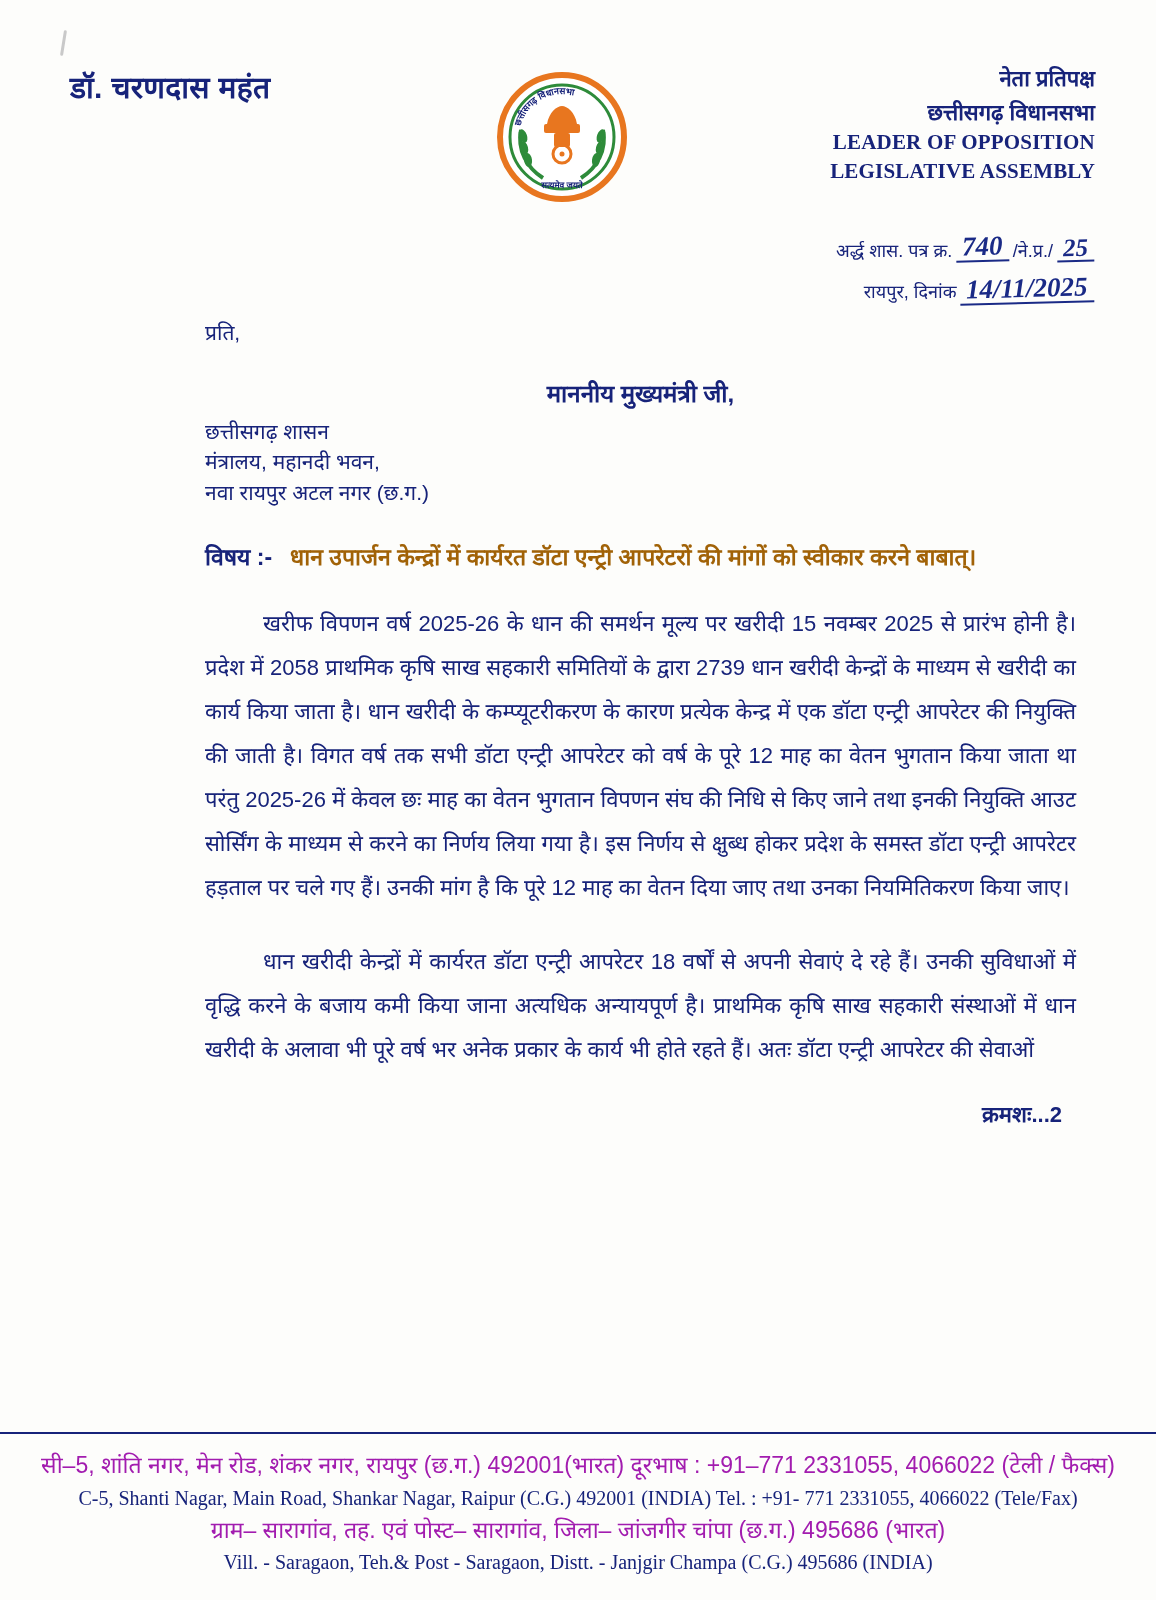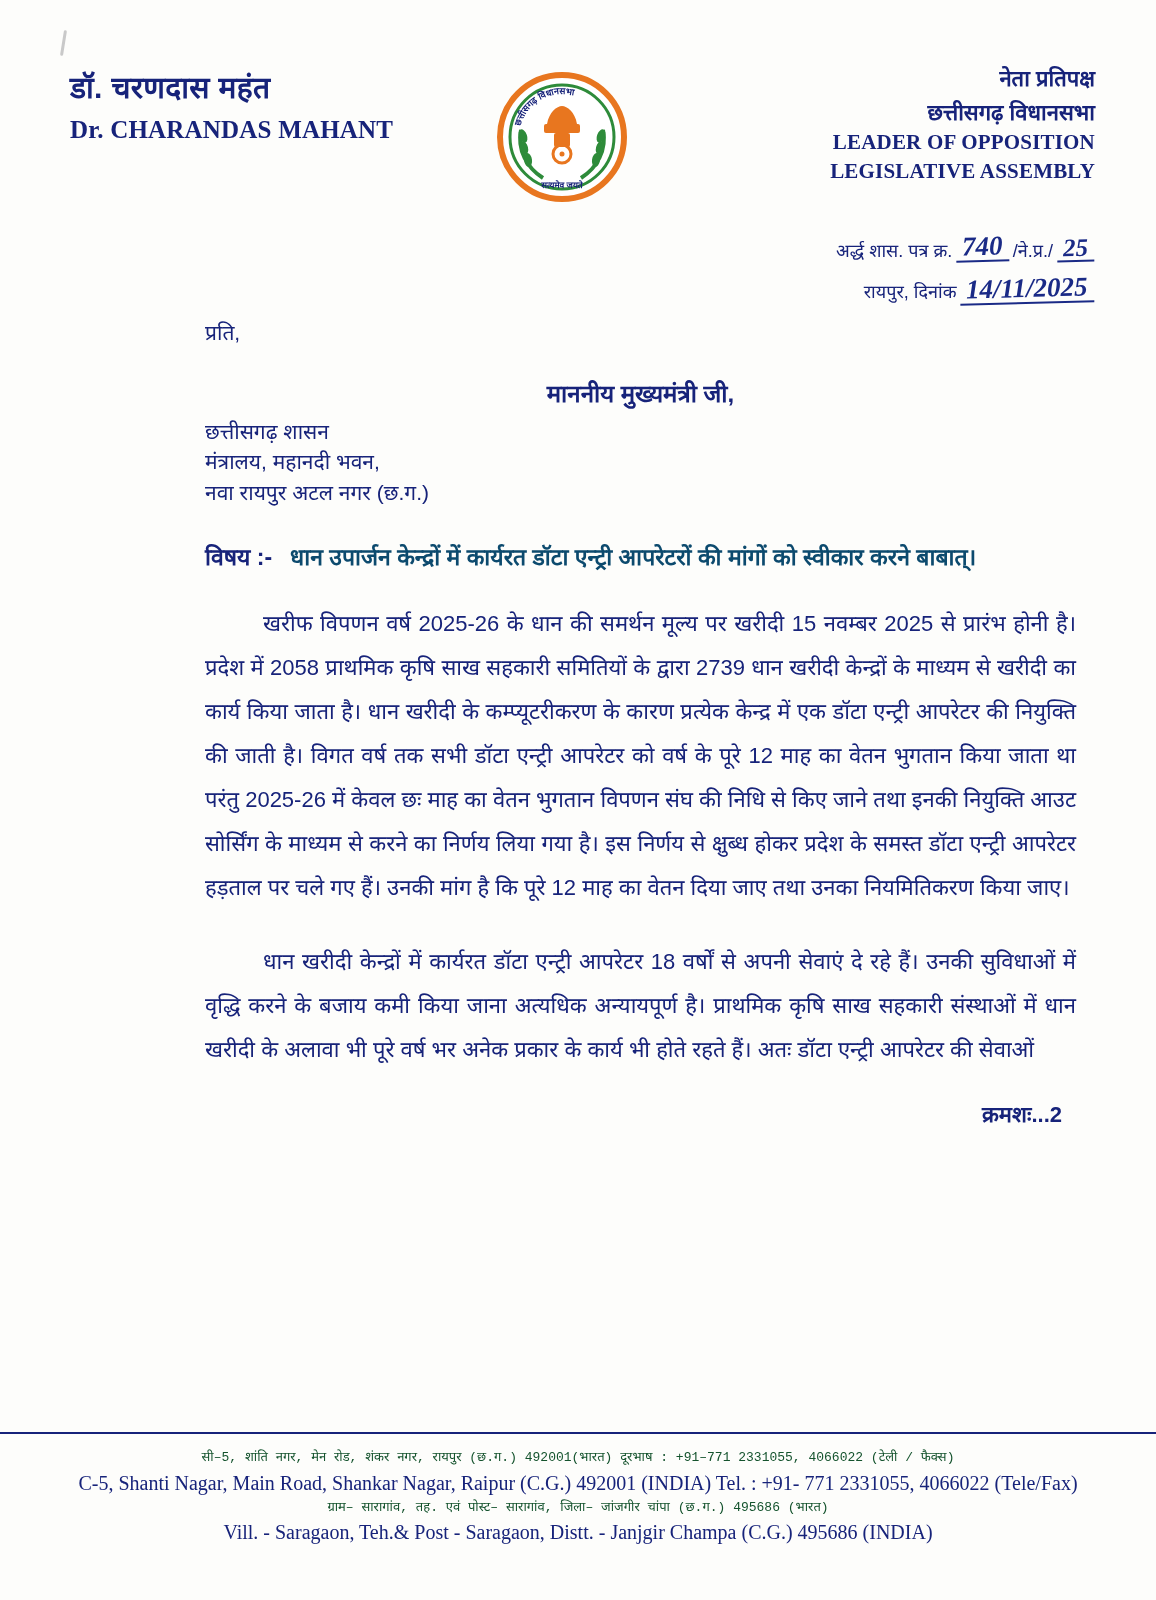--- a/index.html
+++ b/index.html
@@ -160,21 +160,21 @@
     font-weight: bold;
     font-size: 23px;
     color: #17237a;
     white-space: nowrap;
     margin-right: 18px;
   }
   .subject .sub-text {
     font-family: "Liberation Sans", sans-serif;
     font-weight: bold;
     font-size: 23px;
-    color: #0c4a6e;
+    color: #a16207;
     line-height: 1.55;
     text-align: justify;
   }
 
   .para {
     font-family: "Liberation Sans", sans-serif;
     font-size: 22px;
     color: #17237a;
     line-height: 2.0;
     text-align: justify;
@@ -203,23 +203,23 @@
     border-top: 2px solid #17237a;
   }
   .footer {
     position: absolute;
     left: 40px;
     right: 40px;
     top: 1448px;
     text-align: center;
   }
   .f-hi {
-    font-family: Liberation Mono, monospace;
-    font-size: 13px;
-    color: #14532d;
+    font-family: Liberation Sans, sans-serif;
+    font-size: 23px;
+    color: #a21caf;
     line-height: 1.5;
   }
   .f-en {
     font-family: "Liberation Serif", serif;
     font-size: 20px;
     color: #17237a;
     line-height: 1.5;
   }
   .edge-mark {
     position: absolute;
@@ -236,21 +236,20 @@
 <body>
 
 <div class="page">
 
   <div class="edge-mark"></div>
 
   <div class="header">
 
     <div class="hdr-left">
       <div class="name-hi">डॉ. चरणदास महंत</div>
-      <div class="name-en">Dr. CHARANDAS MAHANT</div>
     </div>
 
     <div class="emblem">
       <svg width="130" height="130" viewBox="0 0 130 130" aria-hidden="true">
         <circle cx="65" cy="65" r="62" fill="#ffffff" stroke="#e8761f" stroke-width="6"></circle>
         <circle cx="65" cy="65" r="52" fill="#ffffff" stroke="#2e8b3a" stroke-width="3"></circle>
 
         <path d="M24 58 C20 78 30 96 46 106" stroke="#2e8b3a" stroke-width="4" fill="none"></path>
         <path d="M106 58 C110 78 100 96 84 106" stroke="#2e8b3a" stroke-width="4" fill="none"></path>
         <g fill="#2e8b3a">

